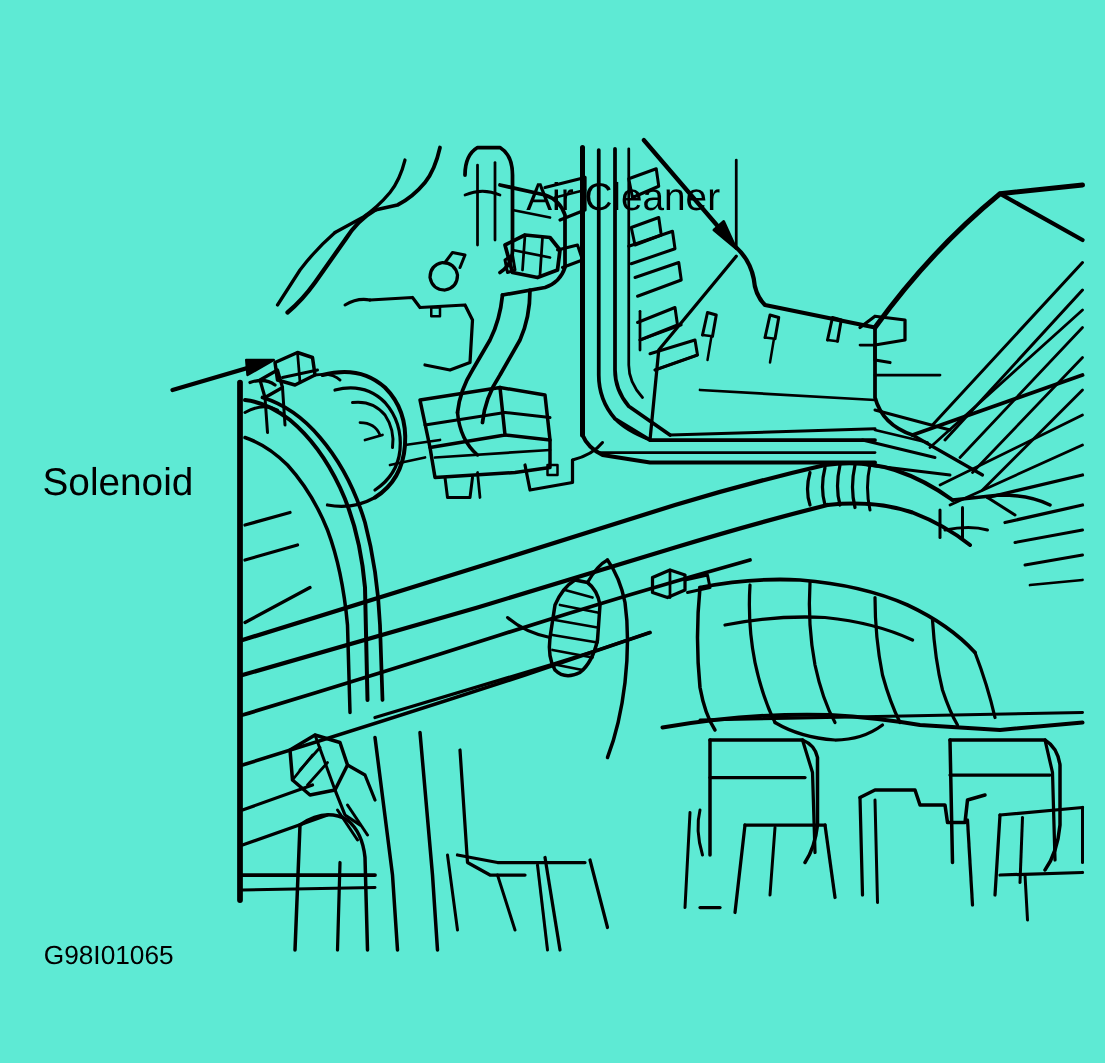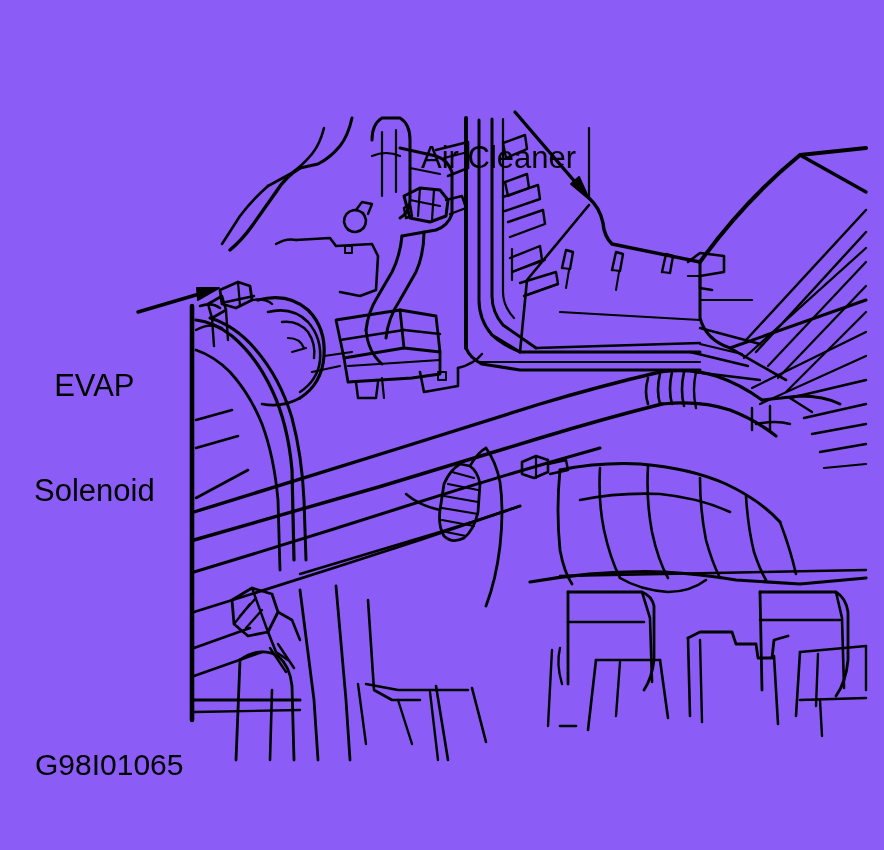--- a/index.html
+++ b/index.html
@@ -15,22 +15,21 @@
     overflow: hidden;
     font-family: "Liberation Sans", sans-serif;
     color: #000000;
   }
   #figure-root {
     position: absolute;
     left: 0;
     top: 0;
     width: 884px;
     height: 850px;
-    background: #8b5cf6;
-    text-align: center;
+    background: #5eead4;
   }
   #figure-svg {
     position: absolute;
     left: 0;
     top: 0;
     width: 884px;
     height: 850px;
     display: block;
   }
   .callout-text {
@@ -49,21 +48,21 @@
   }
   #label-evap {
     left: 34px;
     top: 298px;
   }
   #figure-id {
     position: absolute;
     left: 35px;
     top: 750px;
     font-family: "Liberation Sans", sans-serif;
-    font-size: 30px;
+    font-size: 21px;
     line-height: 29px;
     color: #000000;
     white-space: pre;
   }
   .lbl-line { display: block; }
 </style>
 </head>
 <body>
 
 <div id="figure-root">
@@ -346,19 +345,18 @@
       <path d="M138 312 L206 292" stroke-width="3.4"></path>
       <polygon points="219,288 198,300 197,288" fill="#000000" stroke="#000000" stroke-width="2"></polygon>
     </g>
   </svg>
 
   <div class="callout-text" id="label-air-cleaner">
     <span class="lbl-line">Air Cleaner</span>
   </div>
 
   <div class="callout-text" id="label-evap">
-    <span class="lbl-line">EVAP</span>
     <span class="lbl-line">Solenoid</span>
   </div>
 
   <div id="figure-id">G98I01065</div>
 
 </div>
 
 </body></html>

